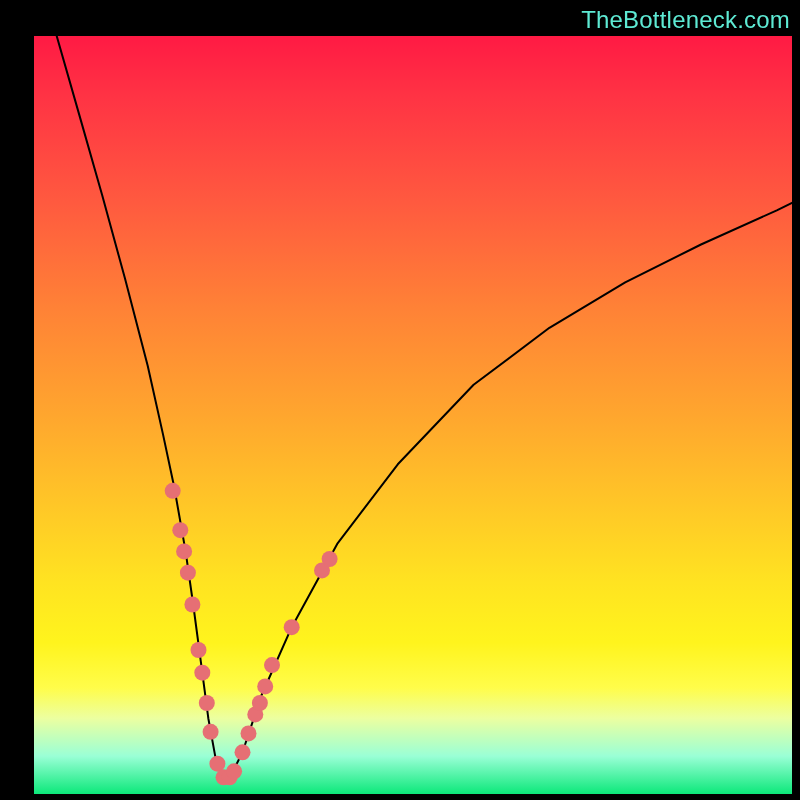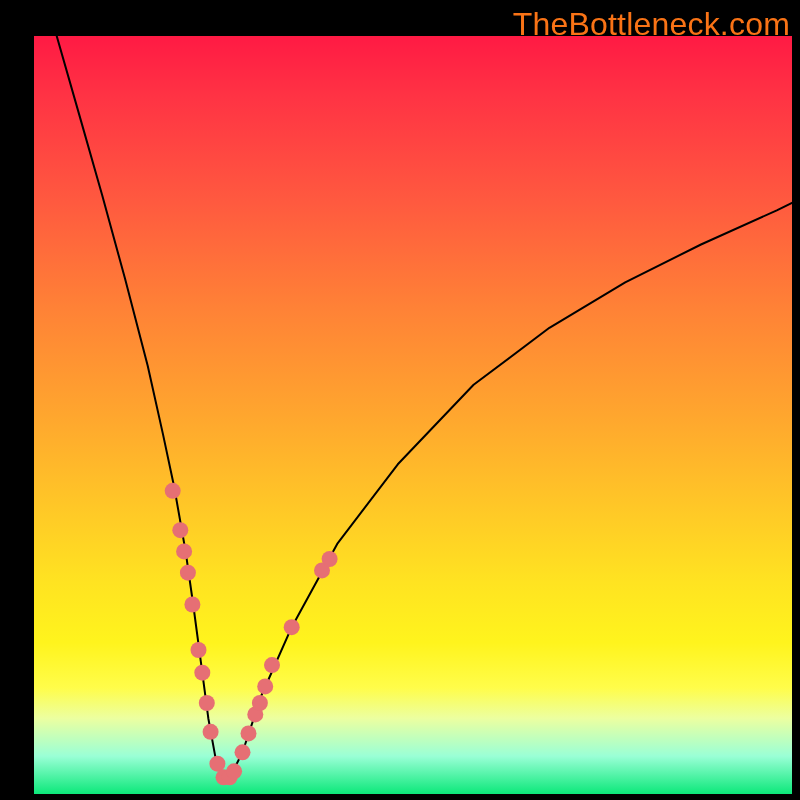--- a/index.html
+++ b/index.html
@@ -30,22 +30,22 @@
       #fffd4a 86%,
       #ecffa0 90%,
       #9affd6 95%,
       #0ce87a 100%
     );
   }
   .watermark {
     position: absolute;
     top: 6px;
     right: 10px;
-    color: #f97316;
-    font-size: 32px;
+    color: #5eead4;
+    font-size: 24px;
     font-weight: 400;
     letter-spacing: 0.2px;
   }
   svg.plot {
     position: absolute;
     left: 0;
     top: 0;
     width: 758px;
     height: 758px;
   }

